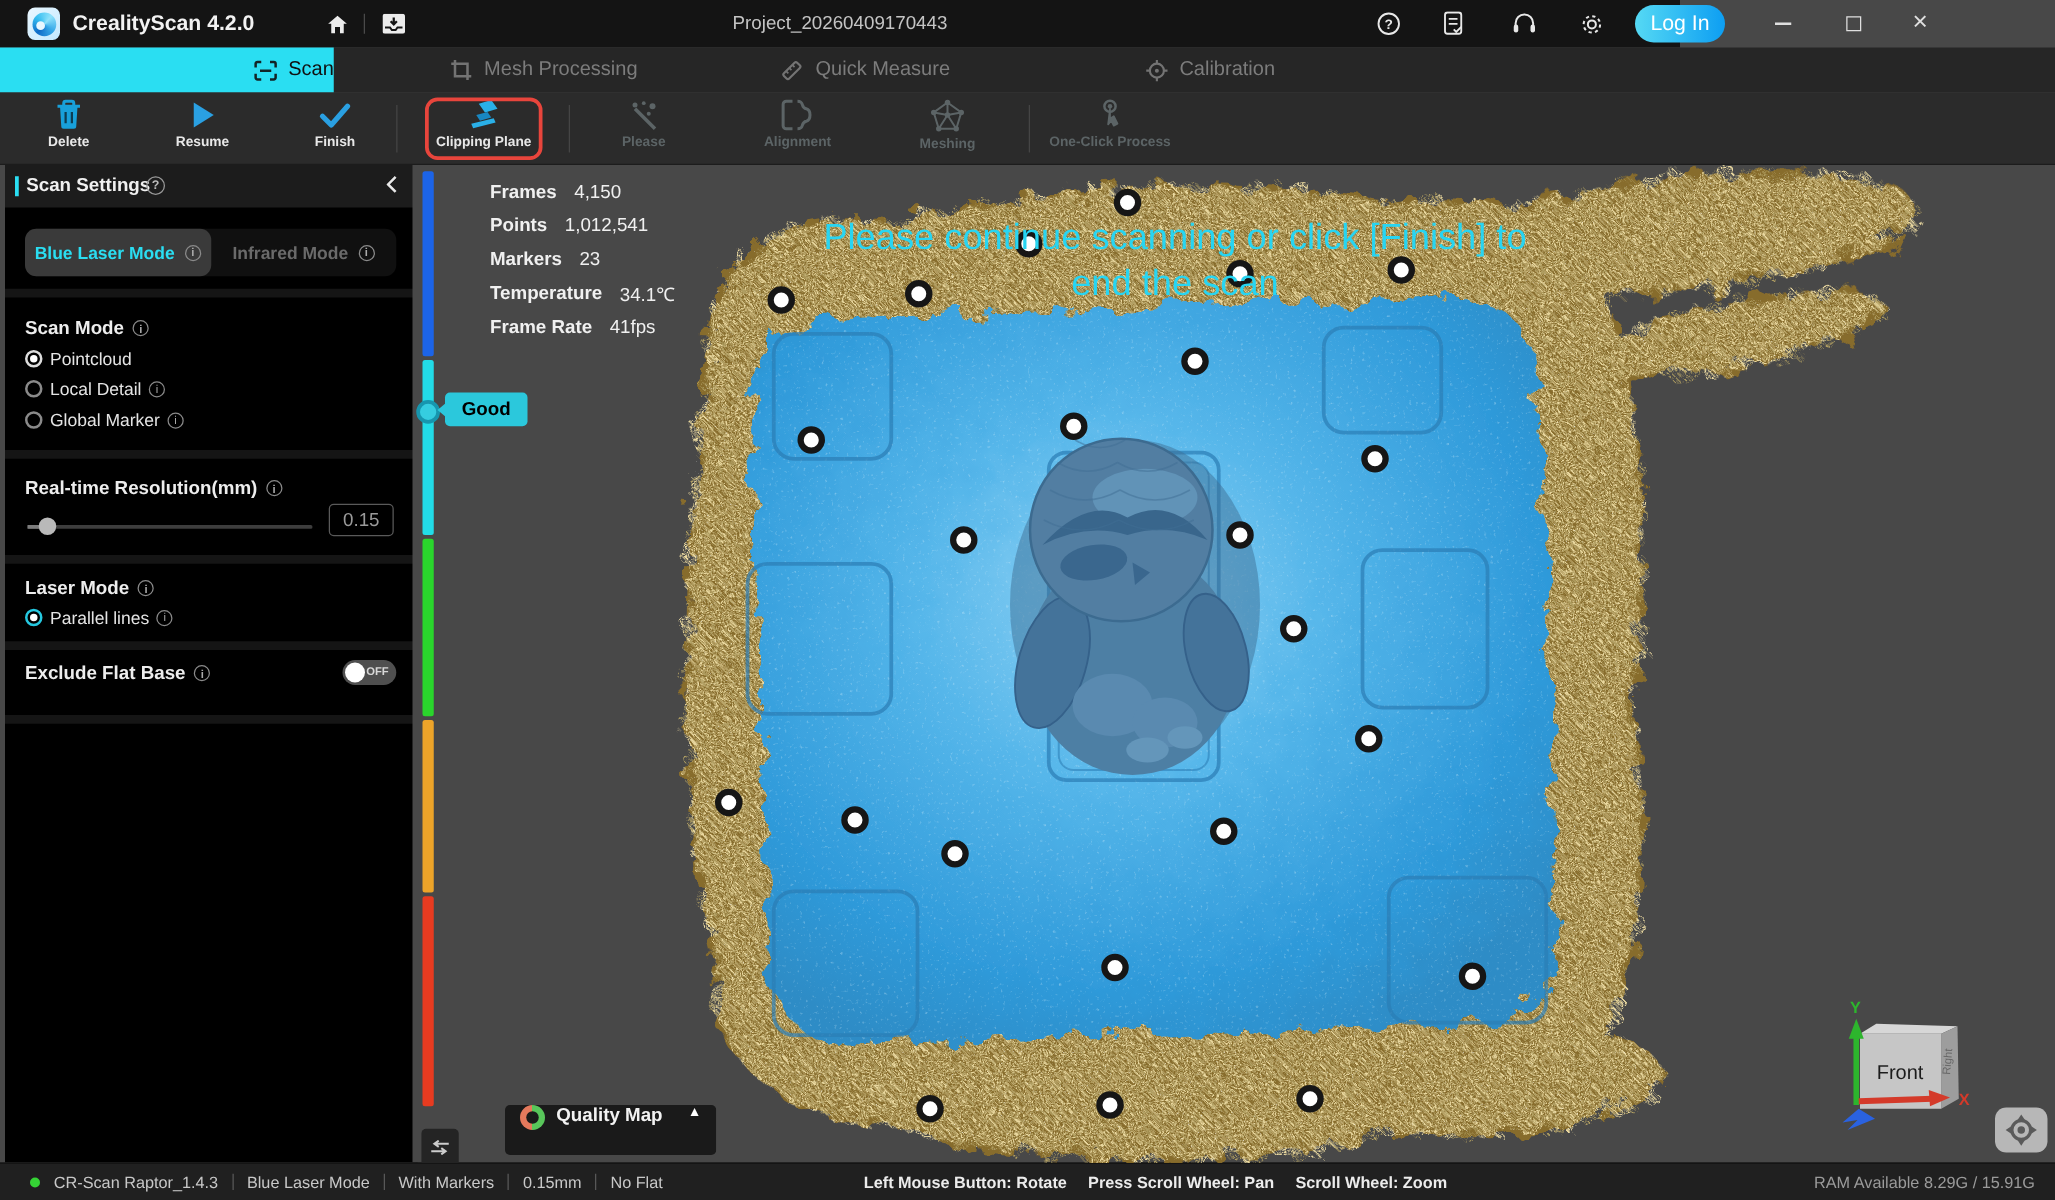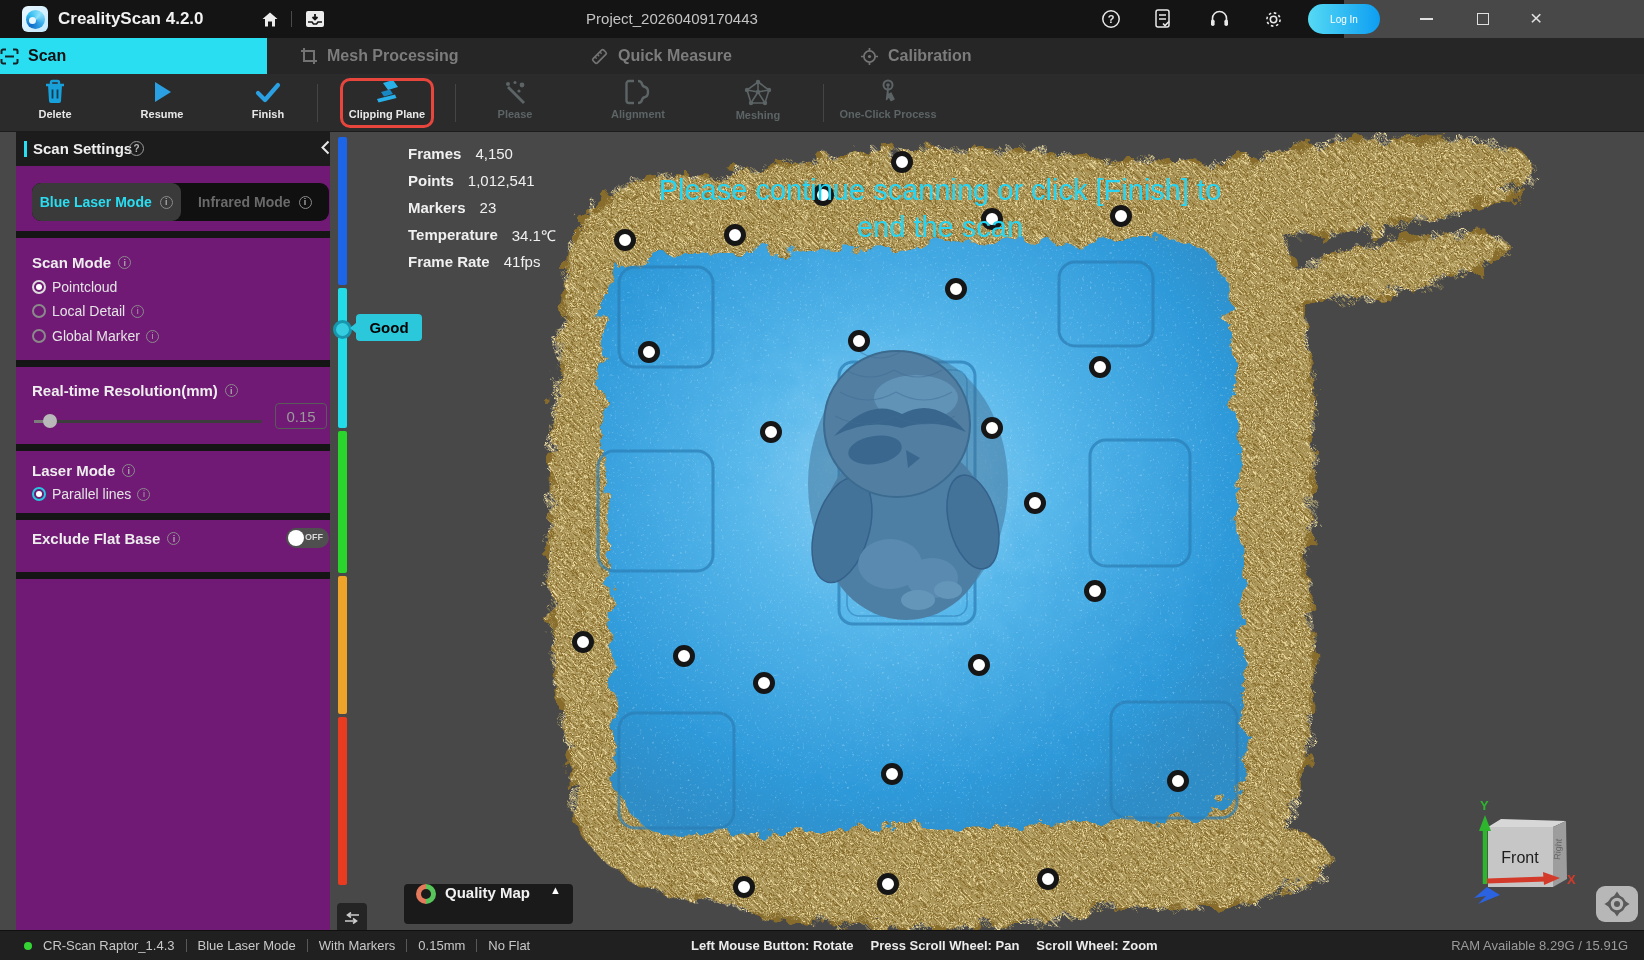--- a/index.html
+++ b/index.html
@@ -14,46 +14,46 @@
   .logo-swirl { width:19px; height:19px; border-radius:50%;
     background:conic-gradient(from 220deg,#0f6cc8,#35bdf0,#8fe2fb,#35a8e8,#0f6cc8); position:relative; }
   .logo-swirl::after{ content:""; position:absolute; left:3px; top:7px; width:7px; height:7px;
     border-radius:50%; background:#e8f7ff; }
   .app-title { position:absolute; left:58px; top:9px; color:#f2f2f2; font-size:17px; font-weight:700; }
   .tb-icon { position:absolute; top:8px; width:24px; height:22px; display:flex; align-items:center;
     justify-content:center; color:#e8e8e8; cursor:pointer; }
   .tb-sep { position:absolute; top:11px; width:1px; height:16px; background:#4a4a4a; }
   .project-name { position:absolute; left:0; right:0; top:10px; text-align:center; color:#c4c4c4; font-size:15px; }
   .login-btn { position:absolute; left:1308px; top:4px; width:72px; height:30px; border:none; border-radius:15px;
-    background:linear-gradient(90deg,#55d9f4,#0d9ef2); color:#fff; font-size:10px;
+    background:linear-gradient(90deg,#55d9f4,#0d9ef2); color:#fff; font-size:17px;
     font-family:"Liberation Sans",sans-serif; cursor:pointer; }
   .win-min { position:absolute; left:1420px; top:18px; width:13px; height:2px; background:#e0e0e0; }
   .win-max { position:absolute; left:1477px; top:13px; width:12px; height:12px; border:1.5px solid #e0e0e0; }
   .win-close { position:absolute; left:1530px; top:5px; color:#e0e0e0; font-size:21px; line-height:26px; }
 
   
   .tabbar { position:absolute; left:0; top:38px; width:1644px; height:36px; background:#262626; }
-  .tab { position:absolute; top:0; height:36px; display:flex; align-items:center; justify-content:flex-start;
-    gap:9px; font-size:16px; font-weight:700; color:#7c7c7c; cursor:pointer; }
+  .tab { position:absolute; top:0; height:36px; display:flex; align-items:center; justify-content:flex-end;
+    gap:9px; font-size:16px; font-weight:400; color:#7c7c7c; cursor:pointer; }
   .tab svg { opacity:.9; }
   .tab-active { left:0; width:267px; background:#2adef2; color:#101010; }
 
   
   .toolbar { position:absolute; left:0; top:74px; width:1644px; height:58px; background:#2b2b2b;
     border-bottom:1px solid #1c1c1c; }
   .tool { position:absolute; top:5px; width:104px; display:flex; flex-direction:column; align-items:center;
     gap:3px; cursor:pointer; }
   .tool .lbl { font-size:11px; color:#e8e8e8; font-weight:600; }
   .tool.disabled .lbl { color:#5c6466; }
   .tool-sep { position:absolute; top:10px; width:1px; height:38px; background:#454545; }
   .red-box { position:absolute; left:340px; top:4px; width:94px; height:50px; border:3px solid #e8453c;
     border-radius:10px; pointer-events:none; }
 
   
-  .sidebar { position:absolute; left:16px; top:132px; width:330px; height:798px; background:#701a75;
+  .sidebar { position:absolute; left:4px; top:132px; width:330px; height:798px; background:#000000;
     border-right:1px solid #121212; }
   .sb-band { position:absolute; left:0; width:330px; height:7px; background:#151515; }
   .sb-header { position:absolute; left:0; top:0; width:330px; height:34px; background:#1c1c1c; }
   .sb-accent { position:absolute; left:8px; top:9px; width:3px; height:16px; background:#2adef2; }
   .sb-title { position:absolute; left:17px; top:8px; font-size:15px; font-weight:700; color:#f0f0f0; }
   .q-circle { display:inline-flex; width:15px; height:15px; border:1px solid #9a9a9a; border-radius:50%;
     color:#b8b8b8; font-size:10px; align-items:center; justify-content:center; font-weight:700; }
   .sb-help { position:absolute; left:113px; top:9px; }
   .sb-collapse { position:absolute; left:305px; top:8px; color:#e8e8e8; cursor:pointer; }
   .mode-toggle { position:absolute; left:16px; top:51px; width:297px; height:38px; background:#101010;
@@ -82,21 +82,21 @@
     border-radius:4px; color:#9a9a9a; font-size:15px; display:flex; align-items:center; justify-content:center; }
   .toggle { position:absolute; left:270px; top:396px; width:43px; height:20px; border-radius:10px;
     background:#4f4f4f; cursor:pointer; }
   .toggle-knob { position:absolute; left:2px; top:2px; width:16px; height:16px; border-radius:50%; background:#fff; }
   .toggle-text { position:absolute; right:6px; top:4px; font-size:9px; font-weight:700; color:#d8d8d8; }
 
   
   .viewport { position:absolute; left:330px; top:132px; width:1314px; height:798px; background:#484848;
     overflow:hidden; }
   .scene { position:absolute; left:0; top:0; }
-  .stats { position:absolute; left:62px; top:8px;margin-left:16px; }
+  .stats { position:absolute; left:62px; top:8px; }
   .stat-row { height:27px; display:flex; gap:14px; font-size:15px; color:#f0f0f0; align-items:center; }
   .stat-row .sl { font-weight:600; }
   .hud-msg { position:absolute; left:210px; top:40px; width:800px; text-align:center; color:#27d5f2;
     font-size:29px; font-weight:500; line-height:37px; pointer-events:none; }
   .quality-bar { position:absolute; left:8px; top:5px; width:9px; height:752px; display:flex;
     flex-direction:column; gap:3px; }
   .q-seg { width:9px; border-radius:2px; }
   .q-handle { position:absolute; left:3px; top:188px; width:19px; height:19px; border-radius:50%;
     background:#35cde0; border:3px solid #1796ae; cursor:pointer; }
   .q-tip { position:absolute; left:26px; top:182px; width:66px; height:27px; background:#2bc8dc;

